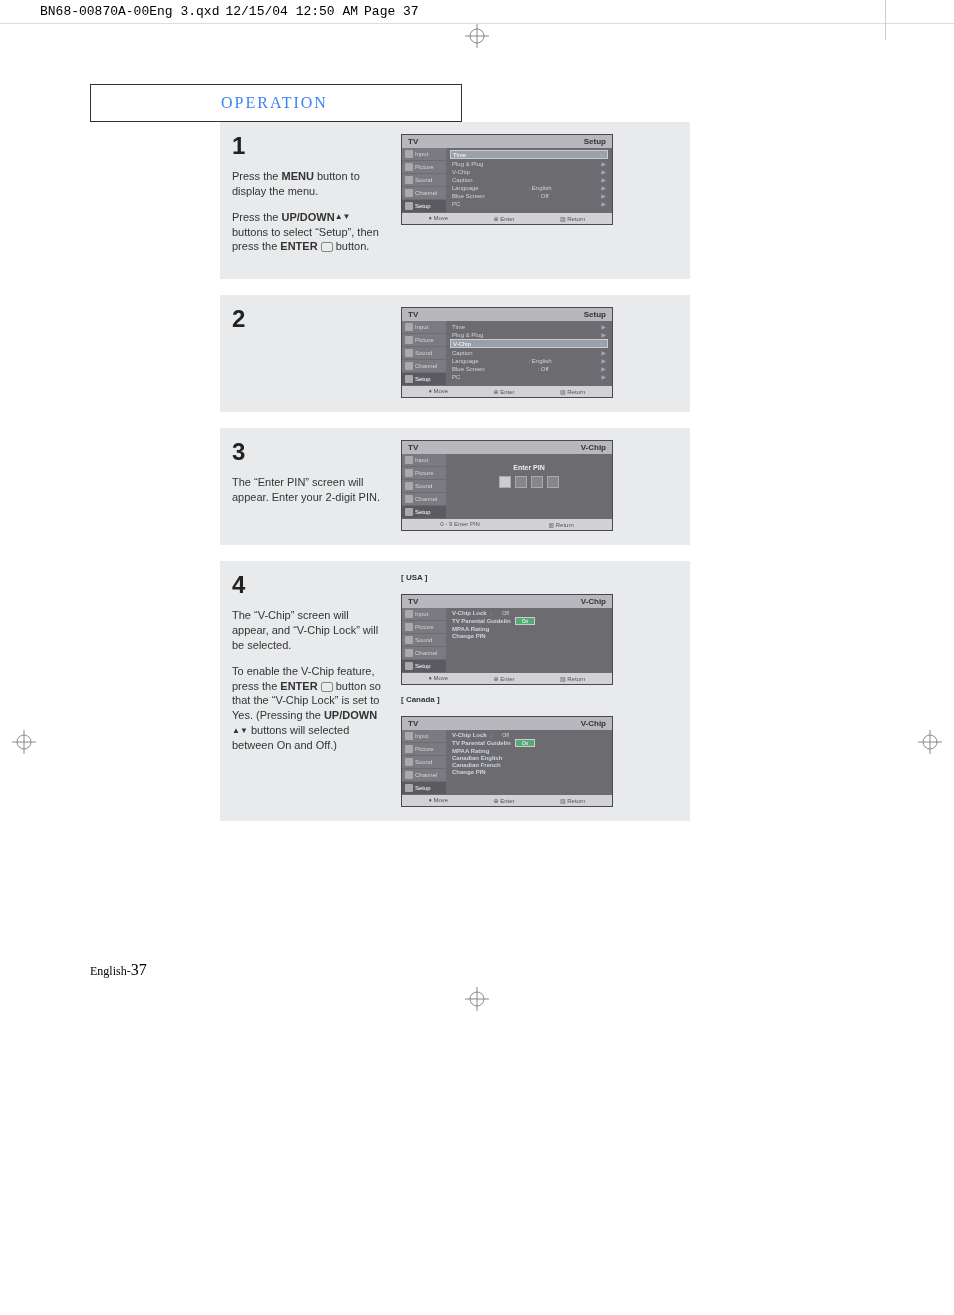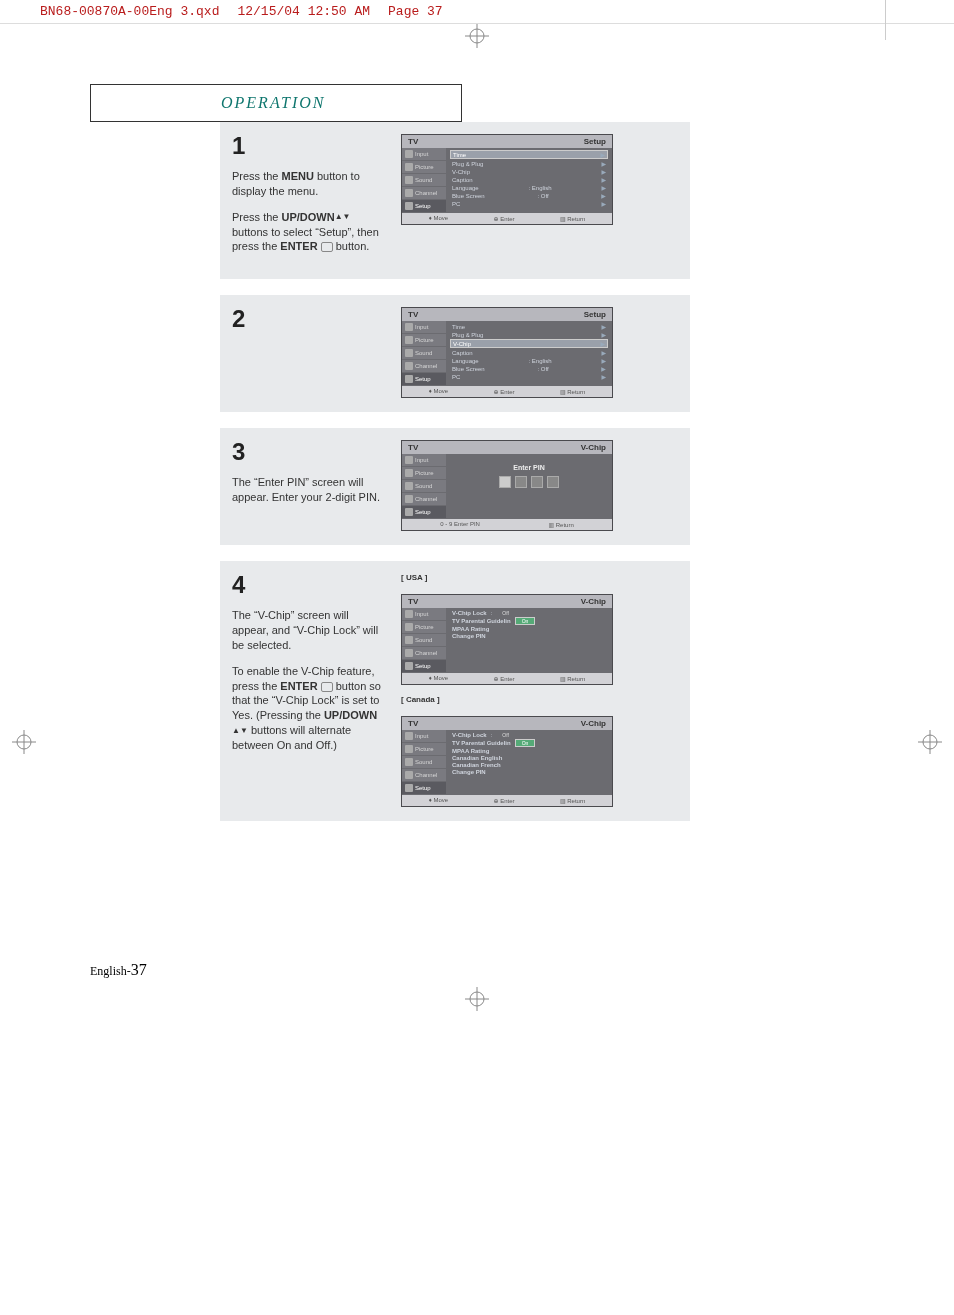--- a/index.html
+++ b/index.html
@@ -6,26 +6,26 @@
     margin: 0;
     padding: 0;
     background: #fff;
     font-family: Arial, Helvetica, sans-serif;
     color: #333;
     width: 954px;
   }
   .header-bar {
     font-family: "Courier New", monospace;
     font-size: 13px;
-    color: #b91c1c;
+    color: #000000;
     padding: 4px 40px;
     border-bottom: 1px solid #ddd;
     display: flex;
     align-items: center;
-    gap: 18px;
+    gap: 6px;
   }
   .reg-mark-top {
     position: relative;
     height: 20px;
   }
   .reg-mark-top svg, .reg-mark-bottom svg {
     position: absolute;
     left: 50%;
     top: 0;
     transform: translateX(-50%);
@@ -39,24 +39,23 @@
     height: 36px;
     display: flex;
     align-items: center;
     width: 370px;
     margin-left: 0;
   }
   .ops-label {
     font-family: Georgia, serif;
     font-variant: small-caps;
     letter-spacing: 2px;
-    color: #0f766e;
+    color: #3b82f6;
     font-size: 16px;
     padding-left: 130px;
-    font-style: italic;
   }
   .section-title {
     font-weight: bold;
     color: #2a5a8a;
     font-size: 15px;
     margin: 45px 0 20px 130px;
   }
   .steps-container {
     margin-left: 130px;
     width: 470px;
@@ -504,21 +503,21 @@
           </div>
         </div>
       </div>
     </div>
 
     <div class="step">
       <div class="step-text">
         <div class="step-num">4</div>
         <p>The “V-Chip” screen will appear, and “V-Chip Lock” will be selected.</p>
         <p>
-          <span>To enable the V-Chip feature, press the </span><b>ENTER</b> <span class="enter-ico"></span><span> button so that the “V-Chip Lock” is set to Yes.  (Pressing the </span><b>UP/DOWN</b><span class="tri">▲▼</span><span> buttons will alternate between On and Off.)</span>
+          <span>To enable the V-Chip feature, press the </span><b>ENTER</b> <span class="enter-ico"></span><span> button so that the “V-Chip Lock” is set to Yes.  (Pressing the </span><b>UP/DOWN</b><span class="tri">▲▼</span><span> buttons will selected between On and Off.)</span>
         </p>
       </div>
       <div class="step-visual">
         <div class="region-label">[ USA ]</div>
         <div class="osd">
           <div class="osd-title">
               <span>TV</span>
               <span>V-Chip</span>
             </div>
           <div class="osd-body">

